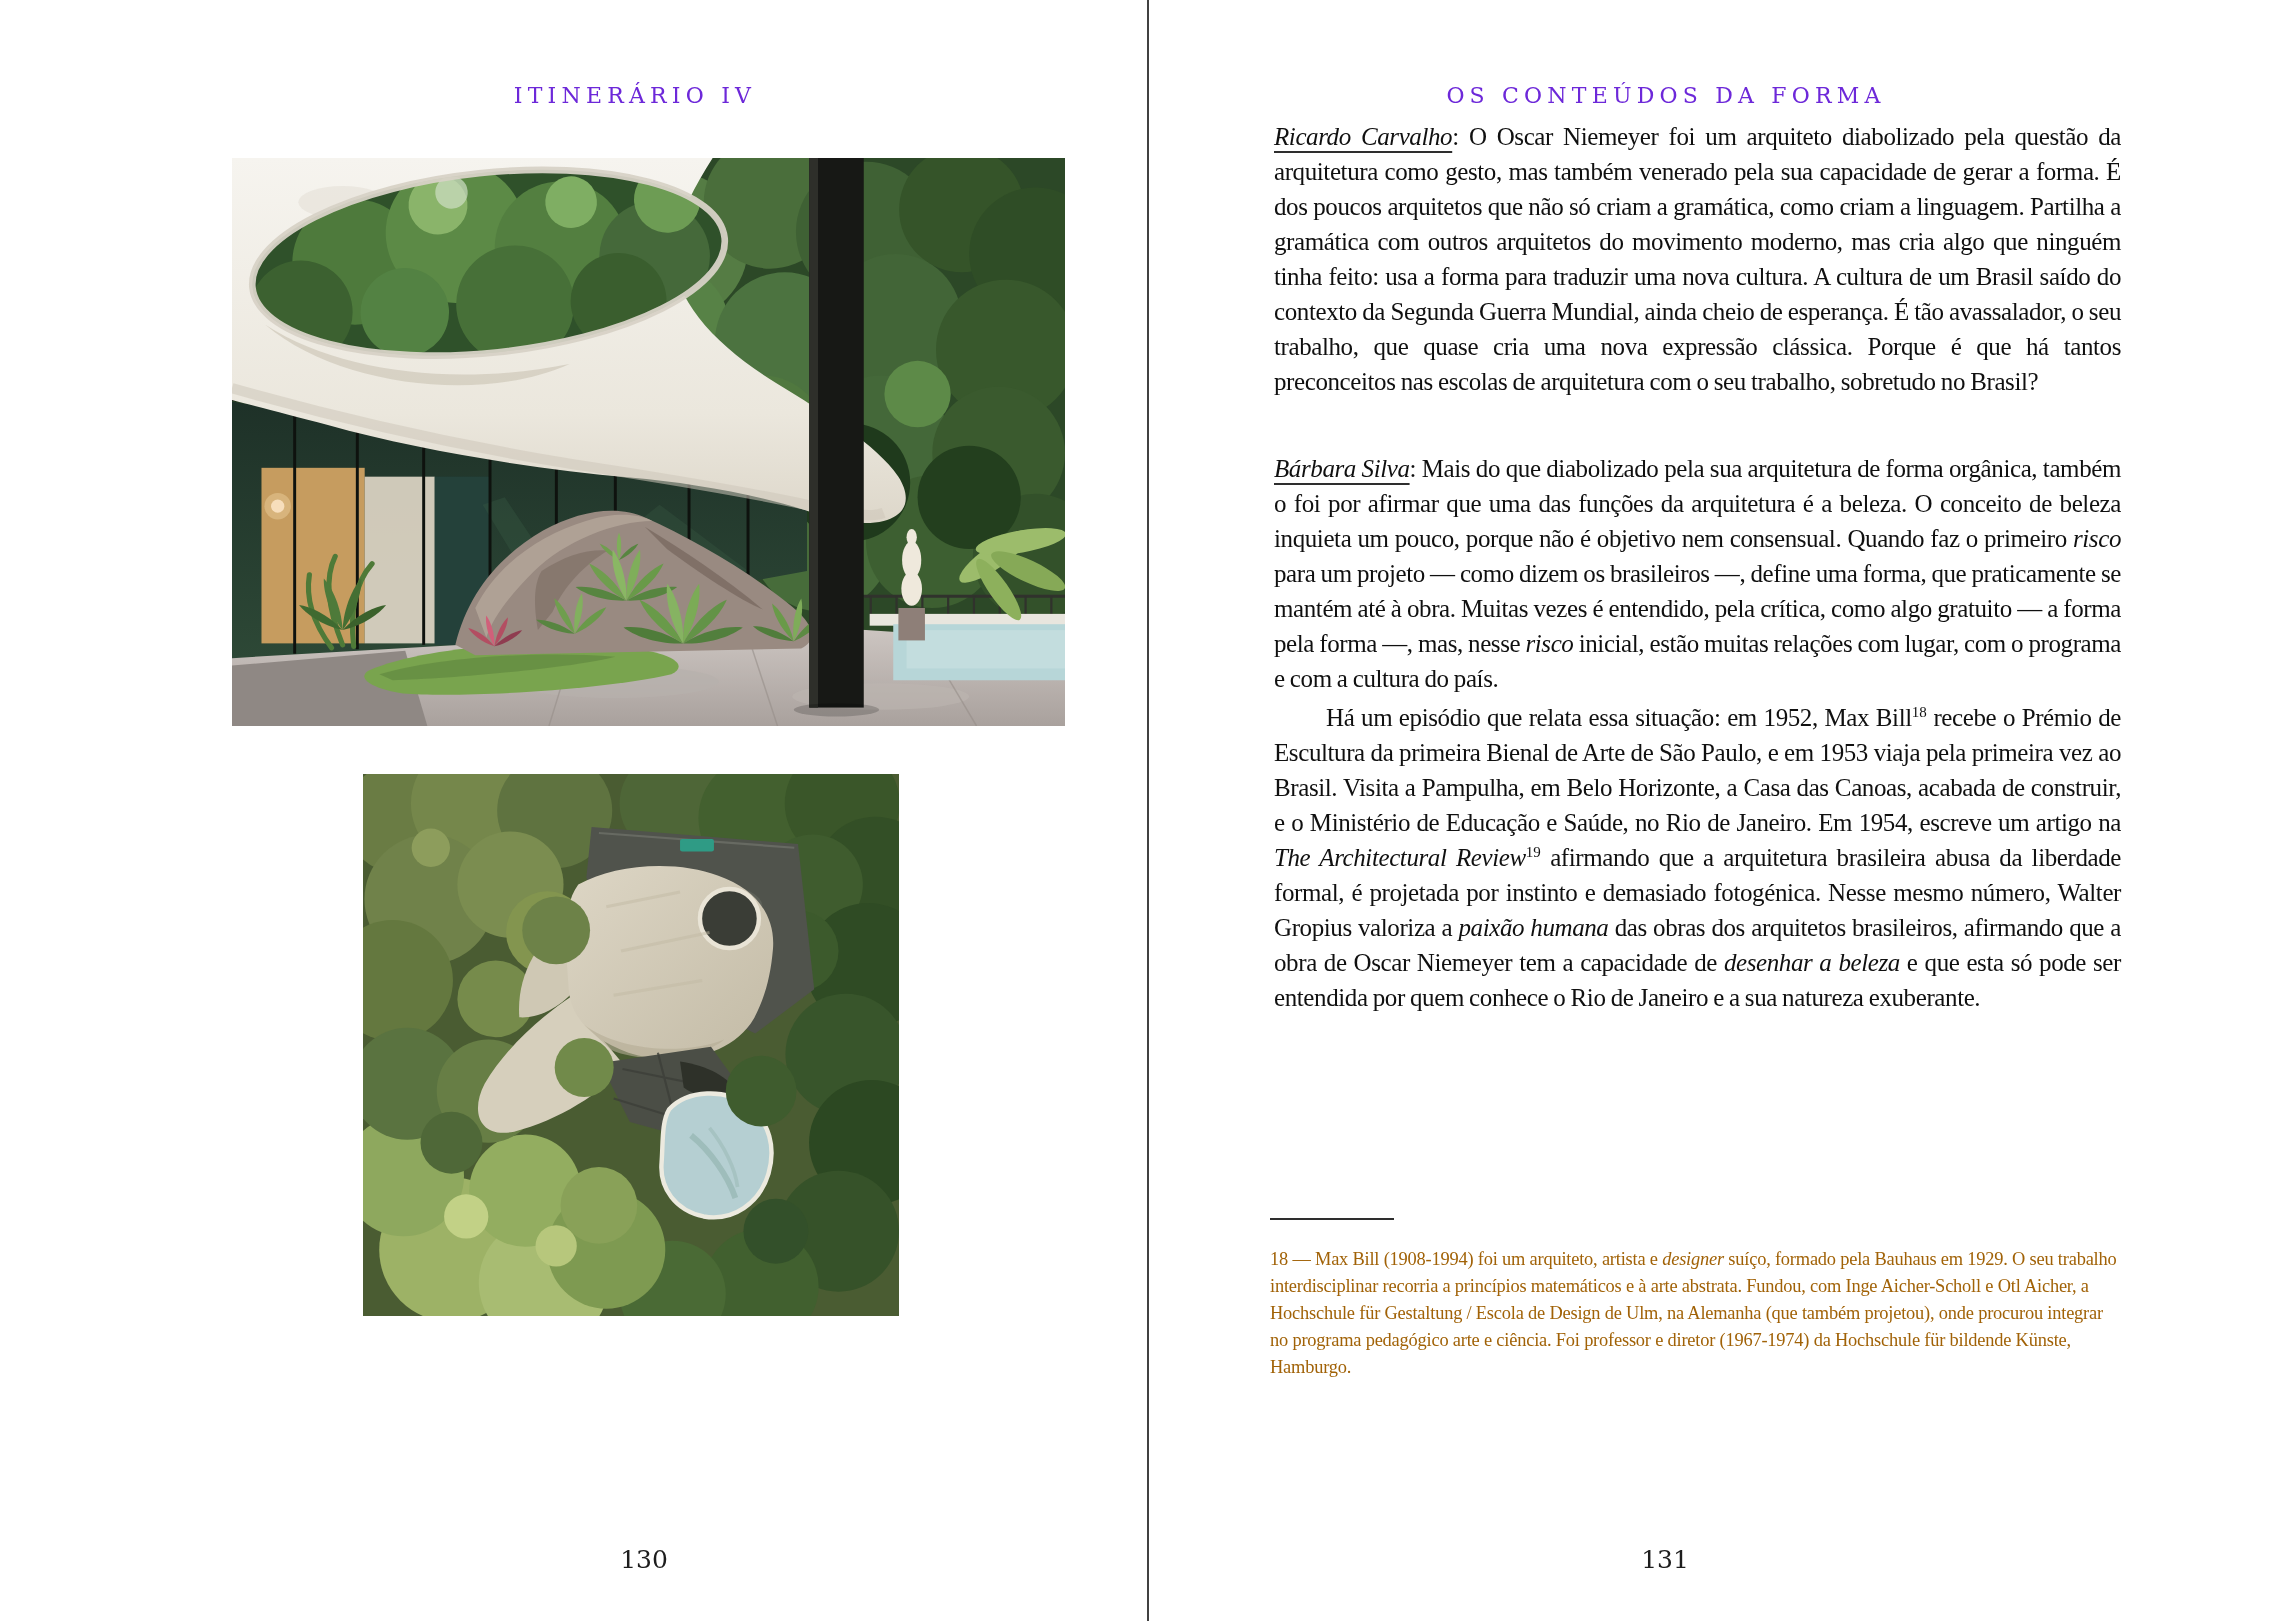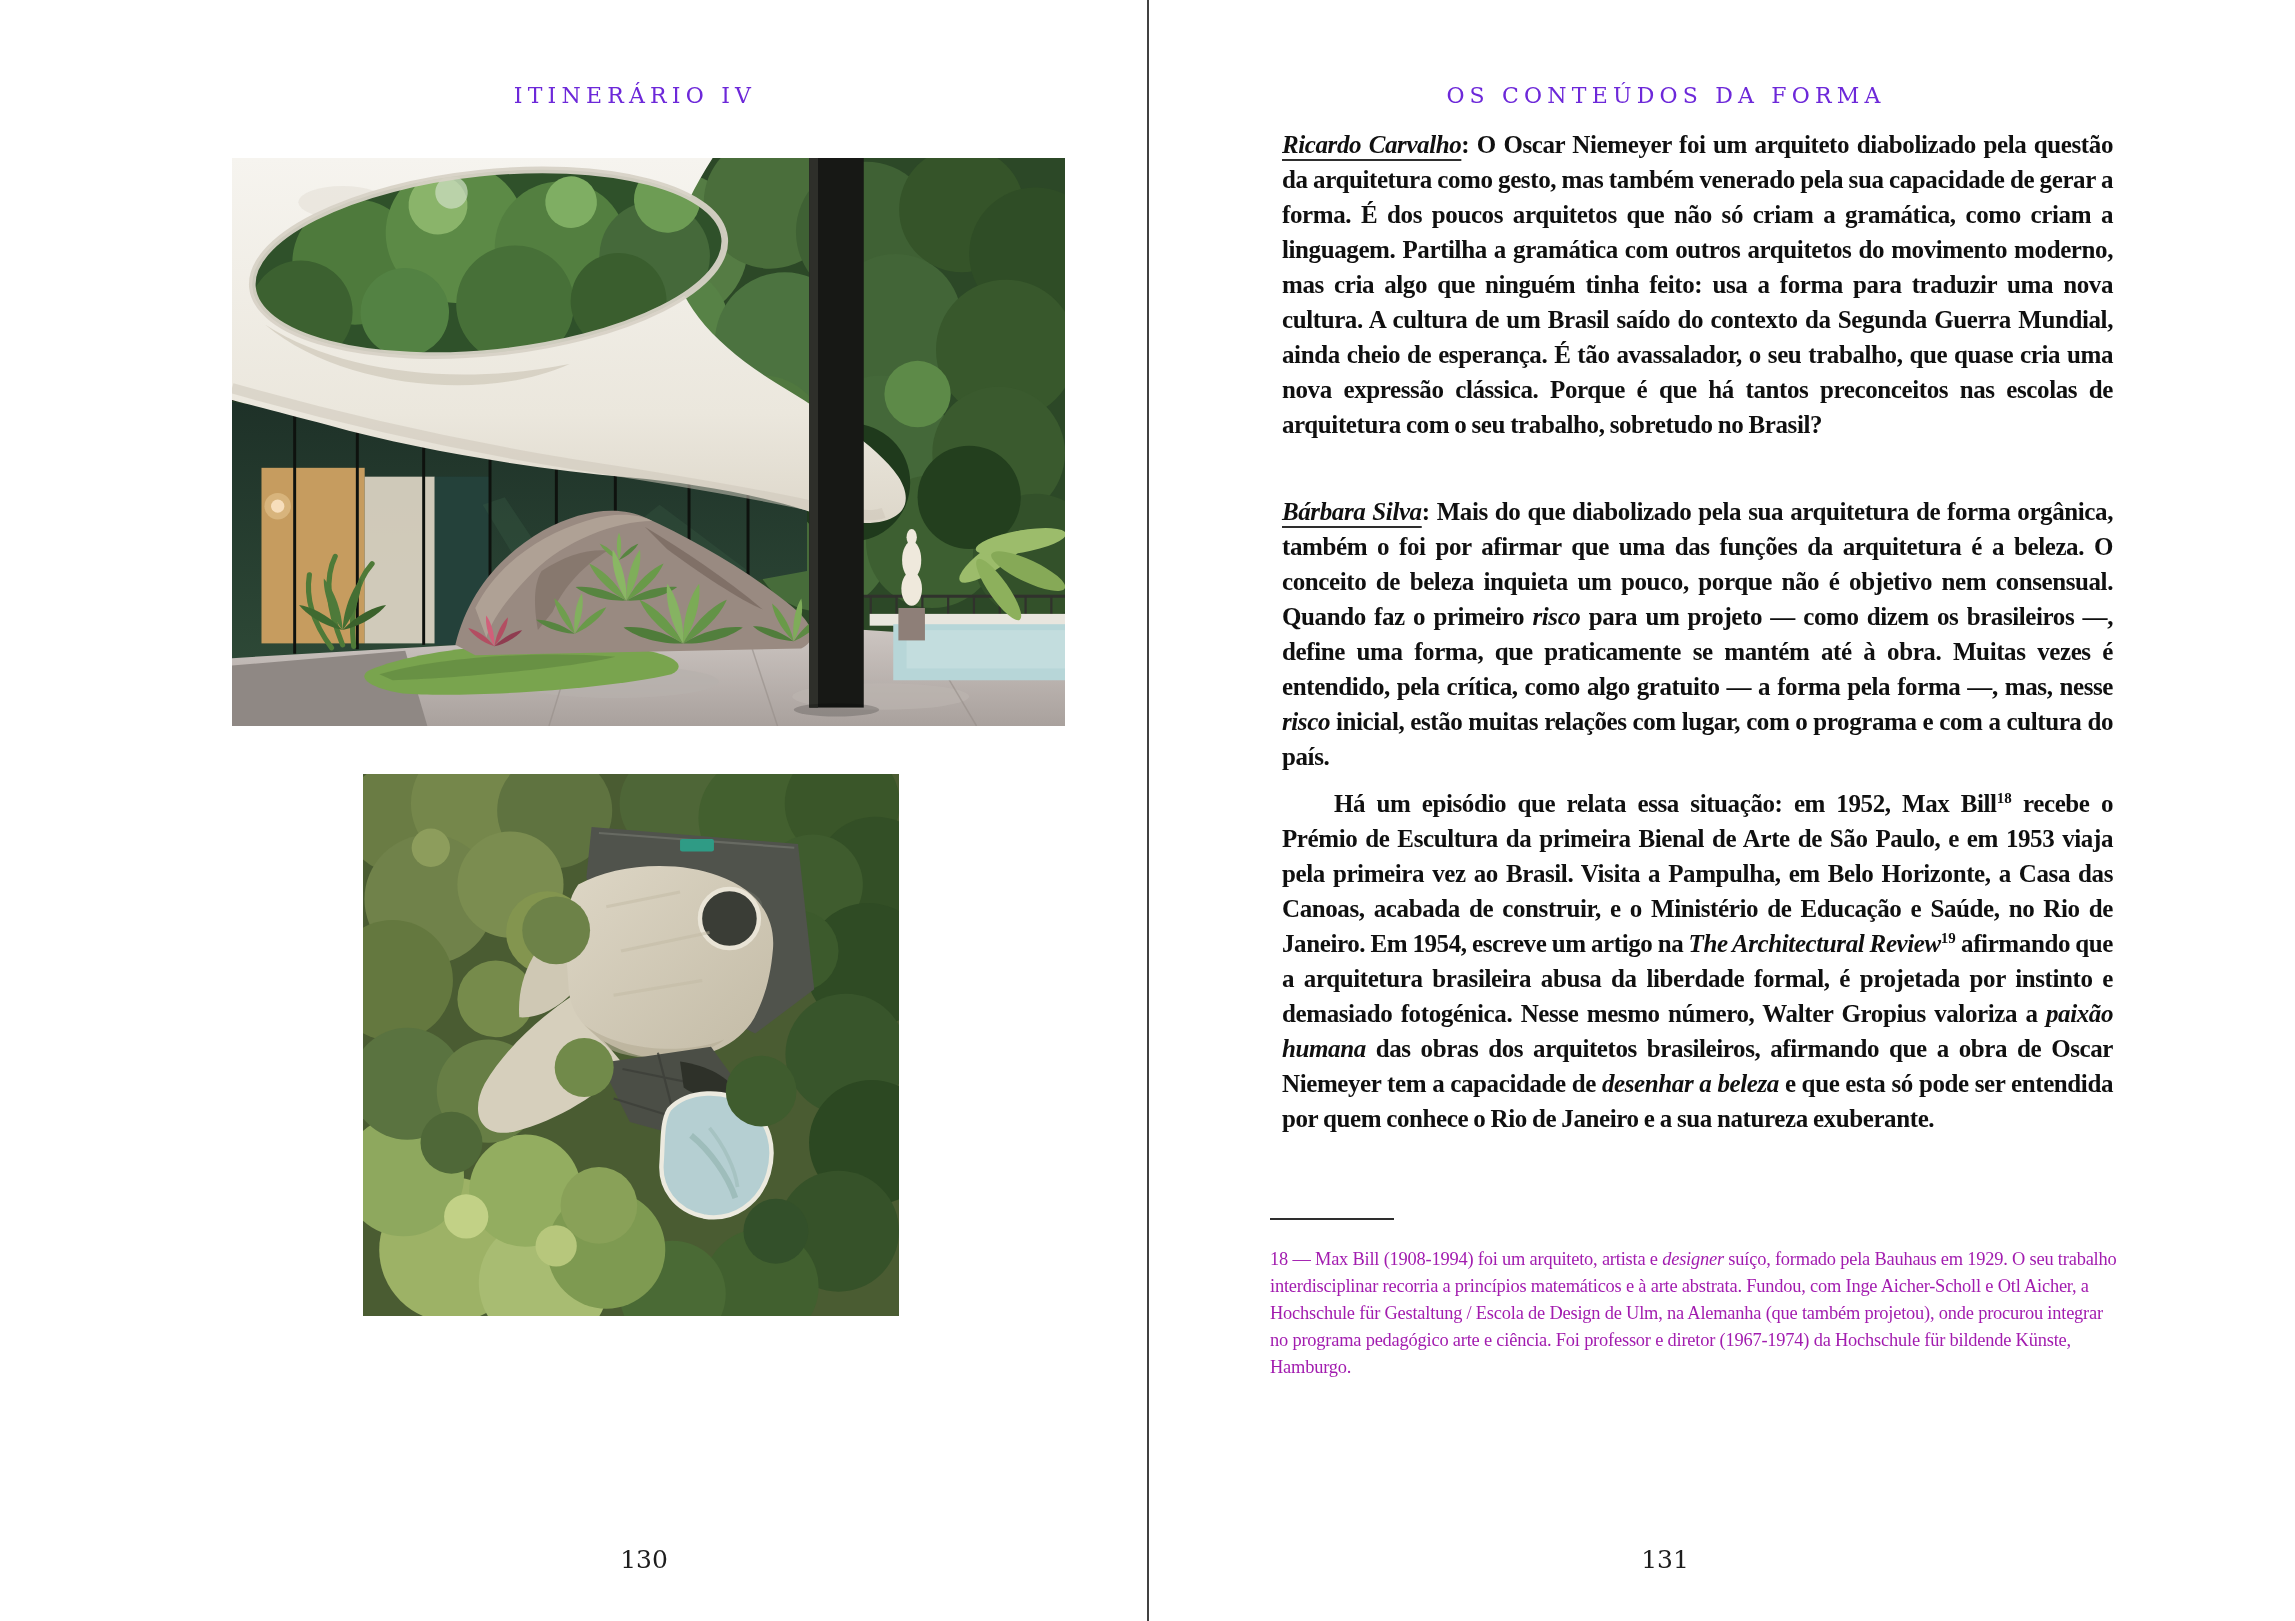--- a/index.html
+++ b/index.html
@@ -26,30 +26,30 @@
     letter-spacing:-0.2px;line-height:40px;text-align:center;color:#1b1b1b;white-space:nowrap;}
 
   .folio{position:absolute;top:1545px;transform:translateX(-50%);
     font-family:"DejaVu Serif", serif;font-size:25px;color:#1d1d1d;}
   .folio-left{left:644px;}
   .folio-right{left:517px;}
 
   .textcol{position:absolute;left:122px;top:115px;width:855px;
     font-size:25px;line-height:35px;letter-spacing:-0.4px;word-spacing:-0.7px;
     text-align:justify;color:#101010;}
-  .para{margin:12px;font-weight:bold;}
+  .para{margin:4px;}
   .para.gap{margin-top:52px;}
   .para.indent{text-indent:52px;}
   .it{font-style:italic;}
   .un{text-decoration:underline;text-decoration-thickness:1.8px;text-underline-offset:5.9px;text-decoration-color:#2e2e2e;}
   sup{font-size:0.6em;line-height:0;vertical-align:super;letter-spacing:0;}
 
   .fn-rule{position:absolute;left:122px;top:1218px;width:124px;height:2.2px;background:#2e2e2e;}
   .footnotes{position:absolute;left:122px;top:1246px;width:855px;
-    font-size:18.4px;line-height:27px;letter-spacing:-0.2px;text-align:left;color:#a21caf;}
+    font-size:18.4px;line-height:27px;letter-spacing:-0.2px;text-align:left;color:#a16207;}
   .fn{margin:0 0 33px 0;}
 </style>
 </head>
 <body>
 
 <div class="spread">
 
   <div class="page page-left">
 
     <div class="running-head running-head-left">ITINERÁRIO IV</div>

